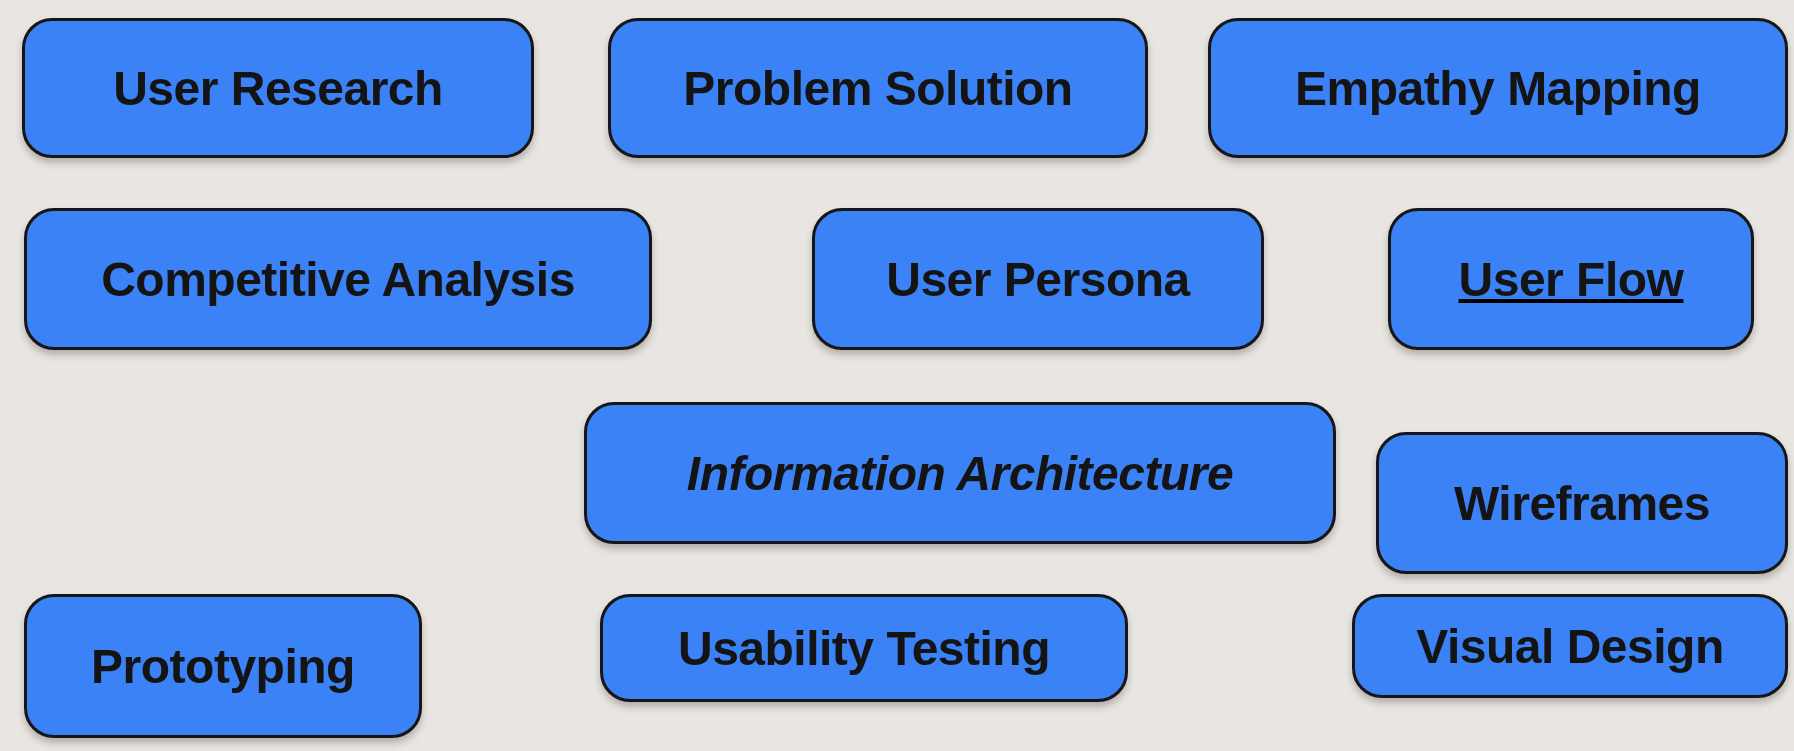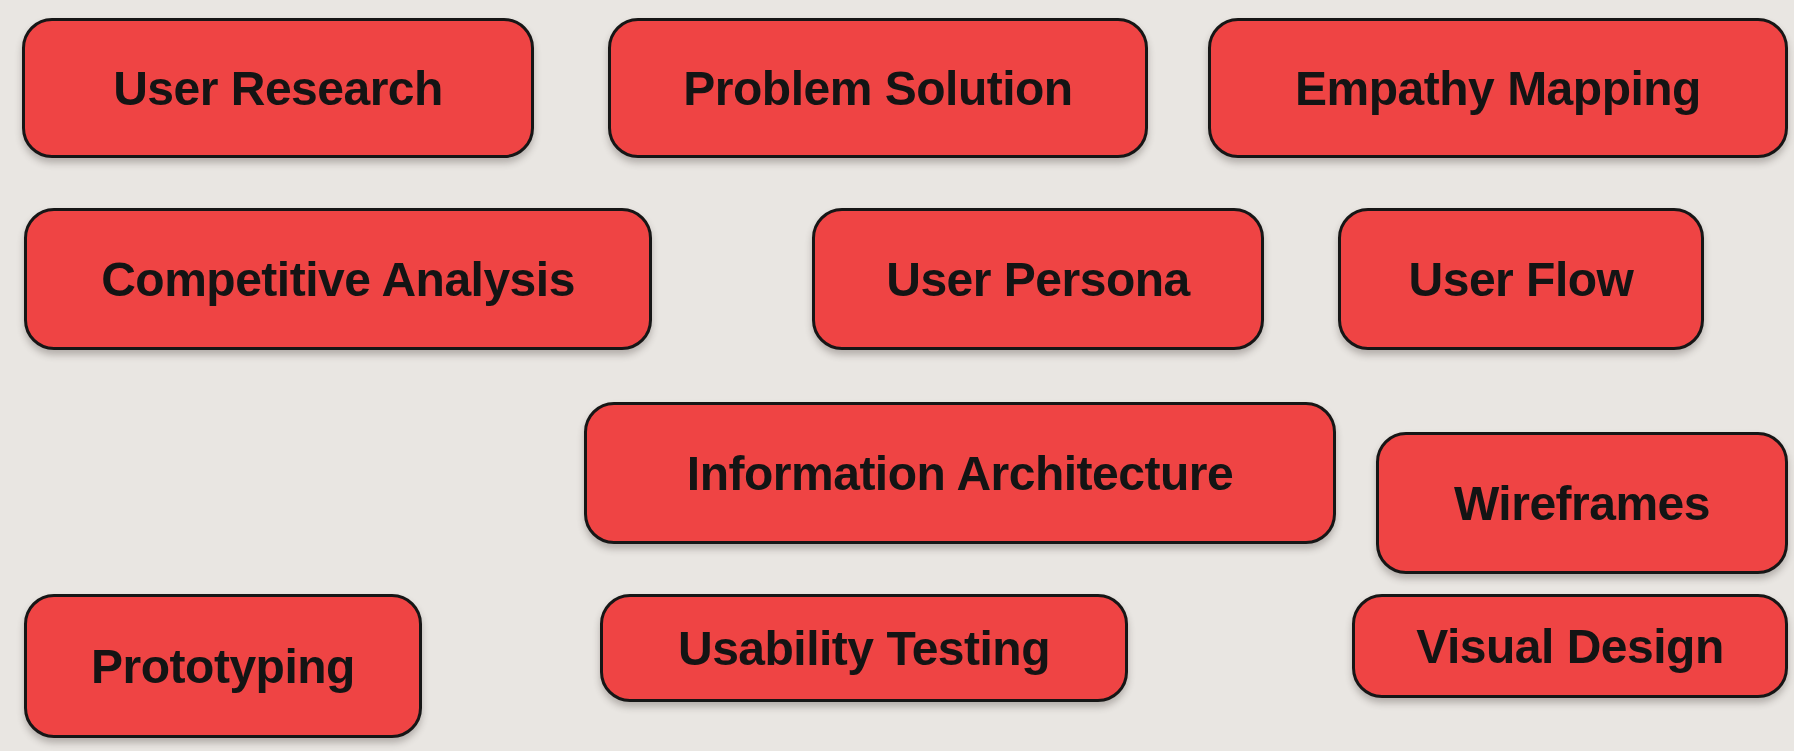--- a/index.html
+++ b/index.html
@@ -13,44 +13,44 @@
     position: relative;
     width: 1794px;
     height: 751px;
     background: #E9E6E2;
   }
   .card {
     position: absolute;
     display: flex;
     align-items: center;
     justify-content: center;
-    background: #ef4444;
+    background: #3b82f6;
     border: 3px solid #161616;
     border-radius: 30px;
     box-shadow: 0 5px 7px rgba(60, 50, 45, 0.30);
     cursor: pointer;
   }
   .card span {
     font-weight: bold;
     font-size: 48px;
     letter-spacing: -0.5px;
     color: #141414;
     white-space: nowrap;
   }
   
   .c1  { left: 22px;   top: 18px;  width: 512px; height: 140px; }
   .c2  { left: 608px;  top: 18px;  width: 540px; height: 140px; }
   .c3  { left: 1208px; top: 18px;  width: 580px; height: 140px; }
   
   .c4  { left: 24px;   top: 208px; width: 628px; height: 142px; }
   .c5  { left: 812px;  top: 208px; width: 452px; height: 142px; }
-  .c6  { left: 1338px; top: 208px; width: 366px; height: 142px; }
+  .c6  { left: 1388px; top: 208px; width: 366px; height: 142px; text-decoration: underline; }
   
   .c7  { left: 22px;   top: 402px; width: 512px; height: 142px; }
-  .c8  { left: 584px;  top: 402px; width: 752px; height: 142px; }
+  .c8  { left: 584px;  top: 402px; width: 752px; height: 142px; font-style: italic; }
   .c9  { left: 1376px; top: 402px; width: 412px; height: 142px; margin-top: 30px; }
   
   .c10 { left: 24px;   top: 594px; width: 398px; height: 144px; }
   .c11 { left: 600px;  top: 594px; width: 528px; height: 108px; }
   .c12 { left: 1352px; top: 594px; width: 436px; height: 104px; }
 </style>
 </head>
 <body>
 
 <div class="canvas">

